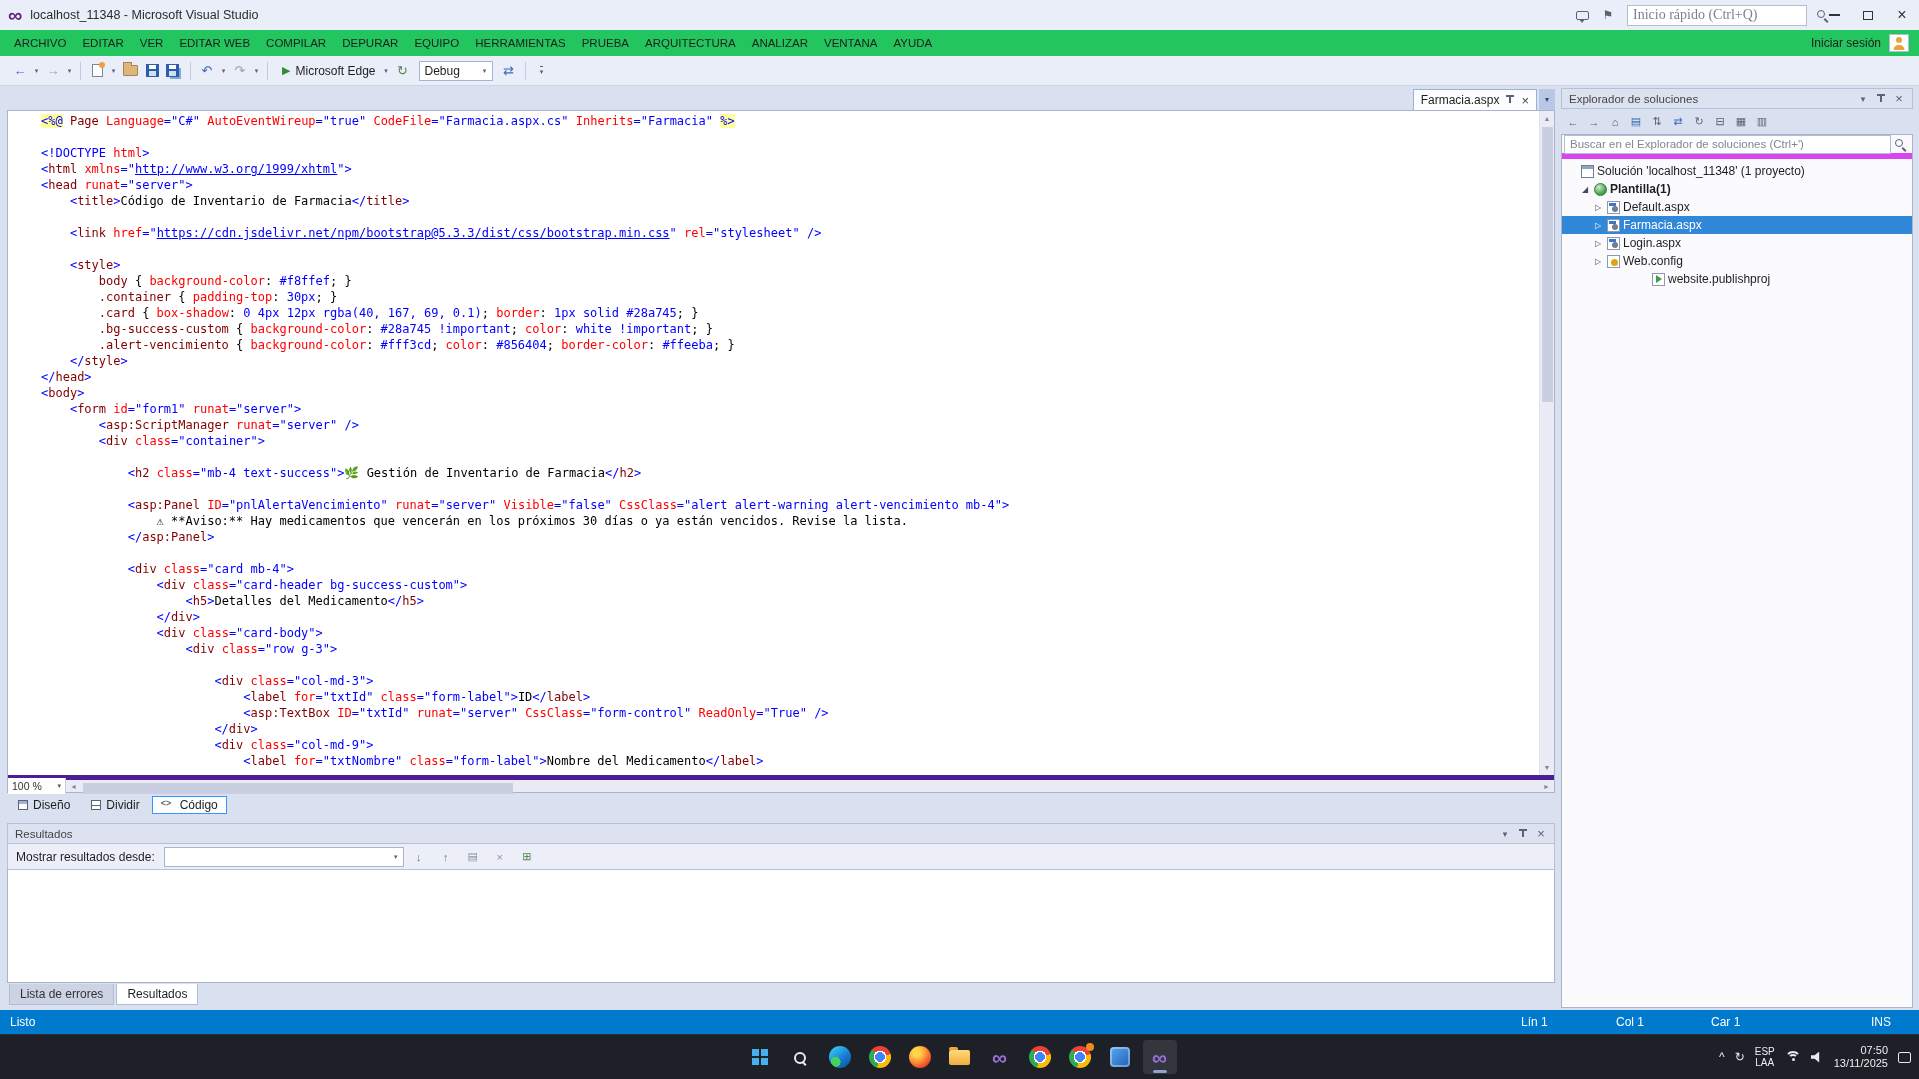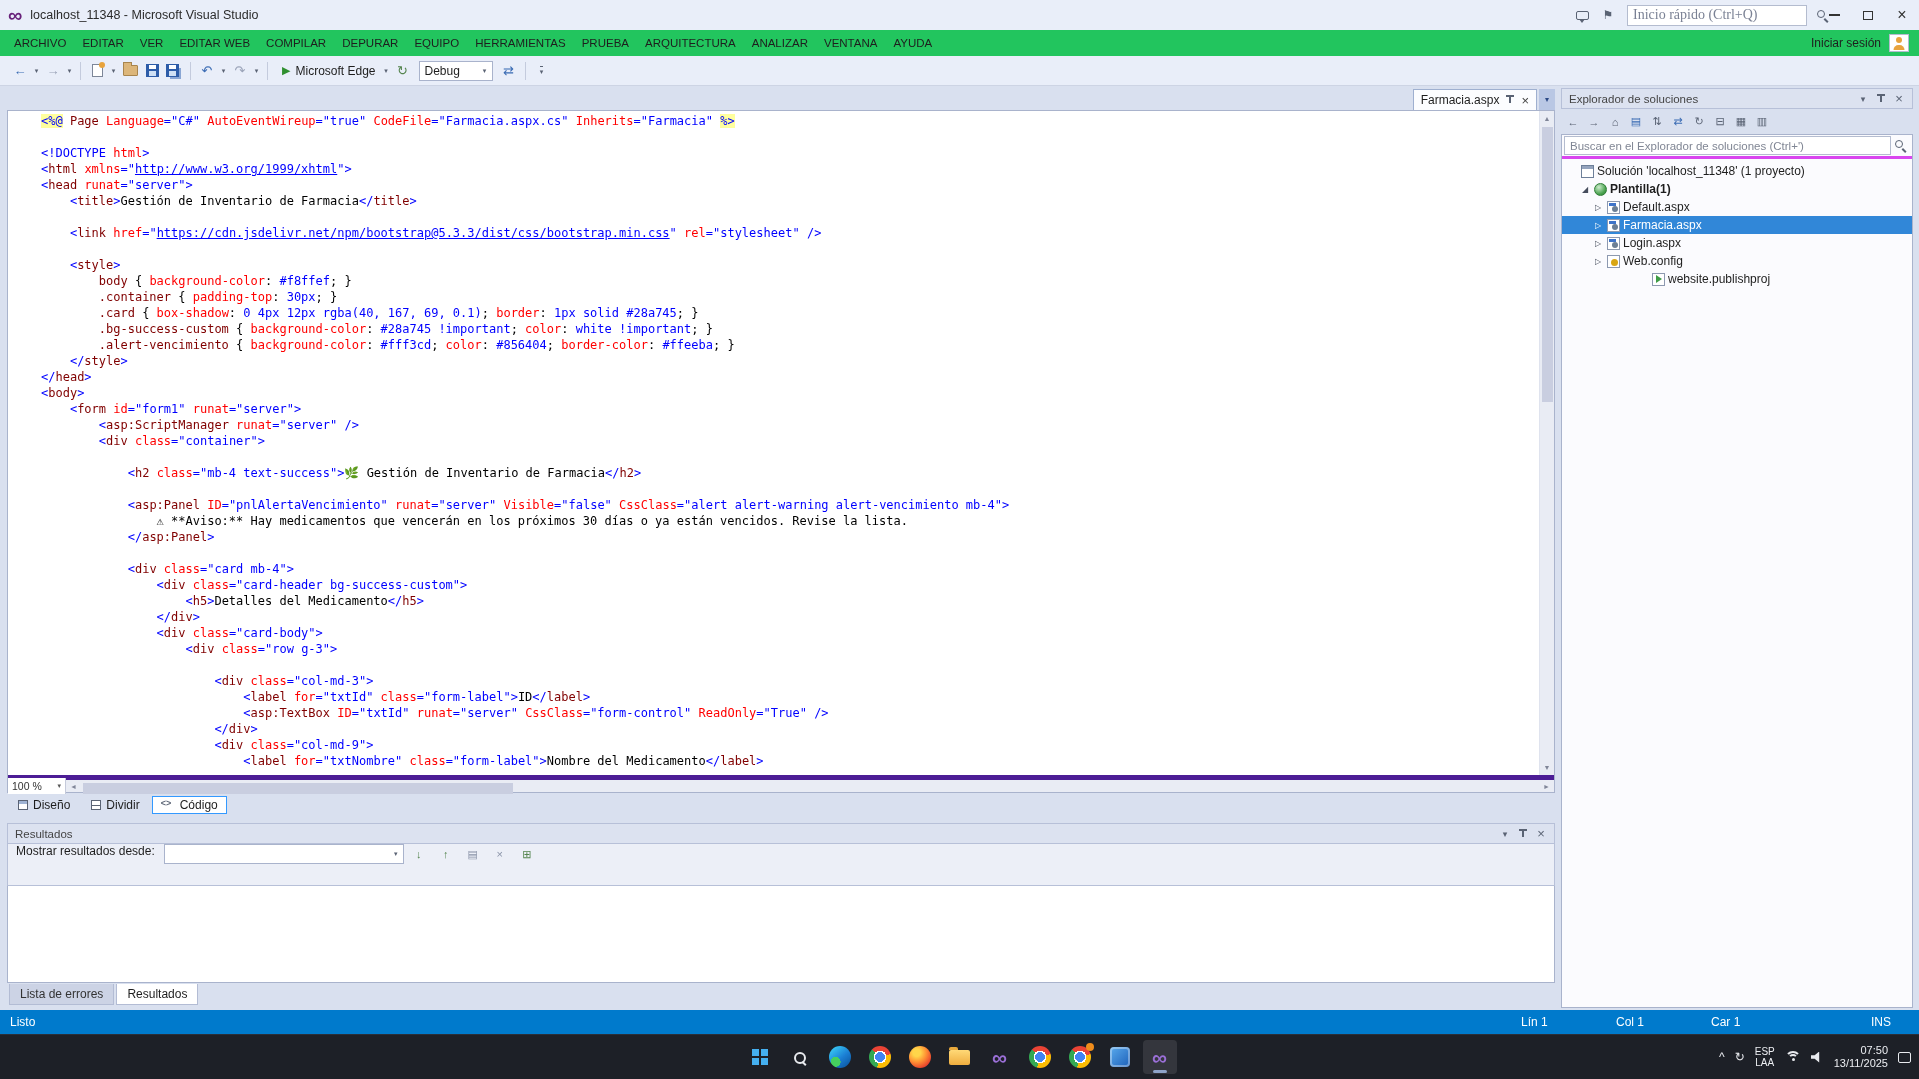--- a/index.html
+++ b/index.html
@@ -103,41 +103,41 @@
   .vt-ico.split { border:1px solid #5a6374; background:linear-gradient(180deg,#fff 0 4px,#5a6374 4px 5px,#fff 5px); }
   .vt-ico.code { border:none; width:14px; }
   .vt-ico.code::before { content:"<>"; font-size:9px; font-weight:bold; color:#5a6374; position:absolute; top:-2px; }
 
   
   .output-panel { height:160px; display:flex; flex-direction:column; margin-top:6px; flex:none; }
   .op-header { height:21px; background:#dce2f0; border:1px solid #b7c0d8; display:flex; align-items:center; padding:0 4px 0 7px; }
   .op-title { font-size:11.5px; color:#444; }
   .op-ico { width:18px; height:16px; display:flex; align-items:center; justify-content:center; font-size:9px; color:#5a6374; }
   .op-ico .x2 { font-size:13px; line-height:1; }
-  .op-toolbar { height:42px; display:flex; background:#eceff7; border:1px solid #b7c0d8; border-top:none; padding-left:8px; gap:3px; }
+  .op-toolbar { height:26px; display:flex; align-items:center; background:#eceff7; border:1px solid #b7c0d8; border-top:none; padding-left:8px; gap:3px; }
   .op-label { font-size:12px; color:#1e1e1e; margin-right:6px; }
   .op-combo { width:240px; height:20px; background:#fff; border:1px solid #a9b3cc; display:flex; align-items:center; }
   .op-combo input { flex:1; border:none; outline:none; font-size:12px; padding:0 4px; font-family:"Liberation Sans",sans-serif; }
   .op-tbico { width:24px; height:20px; display:flex; align-items:center; justify-content:center; font-size:11px; color:#8a93a8; }
   .op-tbico.grn { color:#55854f; }
   .op-client { flex:1; background:#fff; border:1px solid #a9b3cc; border-top:none; }
 
   .bottom-tabs { height:25px; display:flex; align-items:flex-start; padding:1px 0 0 2px; gap:2px; }
   .btab { font-size:12px; padding:3px 10px; color:#333; background:#ccd3e5; border:1px solid #b3bcd4; border-top:none; }
   .btab.active { background:#fff; color:#1e1e1e; }
 
   
   .sol-exp { width:352px; fl ex:none; display:flex; flex-direction:column; margin:2px 6px 2px 2px; flex:none; }
   .se-header { height:21px; background:#dce2f0; border:1px solid #b7c0d8; display:flex; align-items:center; padding:0 4px 0 7px; flex:none; }
   .se-title { font-size:11.5px; color:#444; }
   .se-toolbar { height:25px; display:flex; align-items:center; gap:1px; padding:1px 2px; flex:none; }
   .se-ico { width:20px; height:20px; display:flex; align-items:center; justify-content:center; font-size:11px; color:#5a6374; }
   .se-ico.blue { color:#3b6cb4; }
   .se-client { flex:1; background:#fbfbfe; border:1px solid #a9b3cc; display:flex; flex-direction:column; min-height:0; }
-  .se-search { height:24px; border-bottom:3px solid #d946ef; display:flex; align-items:center; padding:2px; flex:none; }
+  .se-search { height:24px; border-bottom:6px solid #d946ef; display:flex; align-items:center; padding:2px; flex:none; }
   .se-search input { flex:1; height:19px; border:1px solid #b4bccf; font-size:11.5px; padding:0 5px; color:#333; outline:none; font-family:"Liberation Sans",sans-serif; }
   .se-search input::placeholder { color:#808694; opacity:1; }
   .se-search .mag { margin:0 3px; }
   .se-tree { flex:1; padding-top:3px; font-size:12px; overflow:hidden; }
   .tree-row { height:18px; display:flex; align-items:center; gap:3px; color:#1e1e1e; }
   .tree-row.selected { background:#3187d8; color:#fff; }
   .tree-row.selected .expander { color:#fff; }
   .expander { width:12px; text-align:center; font-size:8px; color:#454c5c; flex:none; }
   .tree-label.bold { font-weight:bold; }
   .fi { width:13px; height:13px; flex:none; display:inline-block; position:relative; }
@@ -308,21 +308,21 @@
 
       <div class="editor-frame">
         <div class="editor-body">
           <div class="code-area">
             <div>
                 <div class="code-line"><span class="sg-y">&lt;%@</span><span class="sg-t"> </span><span class="sg-e">Page</span><span class="sg-t"> </span><span class="sg-a">Language</span><span class="sg-d">="C#"</span><span class="sg-t"> </span><span class="sg-a">AutoEventWireup</span><span class="sg-d">="true"</span><span class="sg-t"> </span><span class="sg-a">CodeFile</span><span class="sg-d">="Farmacia.aspx.cs"</span><span class="sg-t"> </span><span class="sg-a">Inherits</span><span class="sg-d">="Farmacia"</span><span class="sg-t"> </span><span class="sg-y">%&gt;</span></div>
                 <div class="code-line"></div>
                 <div class="code-line"><span class="sg-d">&lt;!DOCTYPE </span><span class="sg-a">html</span><span class="sg-d">&gt;</span></div>
                 <div class="code-line"><span class="sg-d">&lt;</span><span class="sg-e">html</span><span class="sg-t"> </span><span class="sg-a">xmlns</span><span class="sg-d">="</span><span class="sg-u">http://www.w3.org/1999/xhtml</span><span class="sg-d">"&gt;</span></div>
                 <div class="code-line"><span class="sg-d">&lt;</span><span class="sg-e">head</span><span class="sg-t"> </span><span class="sg-a">runat</span><span class="sg-d">="server"&gt;</span></div>
-                <div class="code-line"><span class="sg-t">    </span><span class="sg-d">&lt;</span><span class="sg-e">title</span><span class="sg-d">&gt;</span><span class="sg-t">Gestión de Inventario de Farmacia</span><span class="sg-d">&lt;/</span><span class="sg-e">title</span><span class="sg-d">&gt;</span></div>
+                <div class="code-line"><span class="sg-t">    </span><span class="sg-d">&lt;</span><span class="sg-e">title</span><span class="sg-d">&gt;</span><span class="sg-t">Código de Inventario de Farmacia</span><span class="sg-d">&lt;/</span><span class="sg-e">title</span><span class="sg-d">&gt;</span></div>
                 <div class="code-line"></div>
                 <div class="code-line"><span class="sg-t">    </span><span class="sg-d">&lt;</span><span class="sg-e">link</span><span class="sg-t"> </span><span class="sg-a">href</span><span class="sg-d">="</span><span class="sg-u">https://cdn.jsdelivr.net/npm/bootstrap@5.3.3/dist/css/bootstrap.min.css</span><span class="sg-d">"</span><span class="sg-t"> </span><span class="sg-a">rel</span><span class="sg-d">="stylesheet"</span><span class="sg-t"> </span><span class="sg-d">/&gt;</span></div>
                 <div class="code-line"></div>
                 <div class="code-line"><span class="sg-t">    </span><span class="sg-d">&lt;</span><span class="sg-e">style</span><span class="sg-d">&gt;</span></div>
                 <div class="code-line"><span class="sg-t">        </span><span class="sg-e">body</span><span class="sg-t"> { </span><span class="sg-a">background-color</span><span class="sg-t">: </span><span class="sg-d">#f8ffef</span><span class="sg-t">; }</span></div>
                 <div class="code-line"><span class="sg-t">        </span><span class="sg-e">.container</span><span class="sg-t"> { </span><span class="sg-a">padding-top</span><span class="sg-t">: </span><span class="sg-d">30px</span><span class="sg-t">; }</span></div>
                 <div class="code-line"><span class="sg-t">        </span><span class="sg-e">.card</span><span class="sg-t"> { </span><span class="sg-a">box-shadow</span><span class="sg-t">: </span><span class="sg-d">0 4px 12px rgba(40, 167, 69, 0.1)</span><span class="sg-t">; </span><span class="sg-a">border</span><span class="sg-t">: </span><span class="sg-d">1px solid #28a745</span><span class="sg-t">; }</span></div>
                 <div class="code-line"><span class="sg-t">        </span><span class="sg-e">.bg-success-custom</span><span class="sg-t"> { </span><span class="sg-a">background-color</span><span class="sg-t">: </span><span class="sg-d">#28a745 !important</span><span class="sg-t">; </span><span class="sg-a">color</span><span class="sg-t">: </span><span class="sg-d">white !important</span><span class="sg-t">; }</span></div>
                 <div class="code-line"><span class="sg-t">        </span><span class="sg-e">.alert-vencimiento</span><span class="sg-t"> { </span><span class="sg-a">background-color</span><span class="sg-t">: </span><span class="sg-d">#fff3cd</span><span class="sg-t">; </span><span class="sg-a">color</span><span class="sg-t">: </span><span class="sg-d">#856404</span><span class="sg-t">; </span><span class="sg-a">border-color</span><span class="sg-t">: </span><span class="sg-d">#ffeeba</span><span class="sg-t">; }</span></div>
                 <div class="code-line"><span class="sg-t">    </span><span class="sg-d">&lt;/</span><span class="sg-e">style</span><span class="sg-d">&gt;</span></div>

